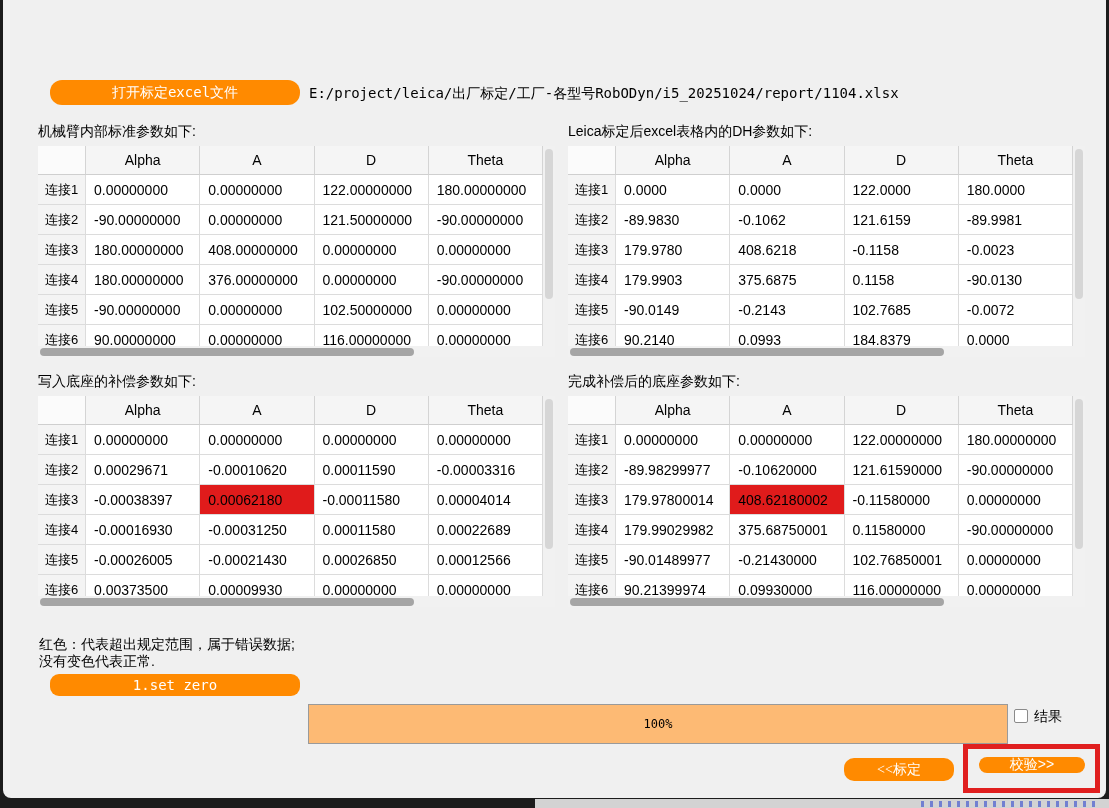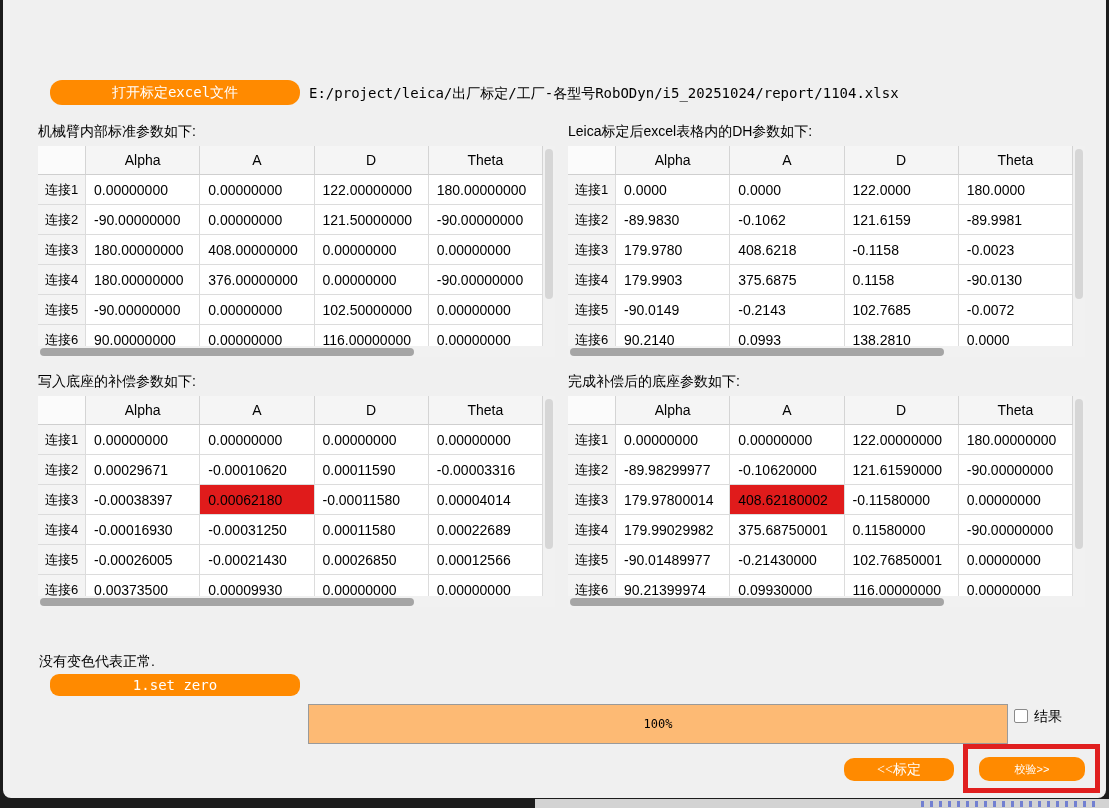--- a/index.html
+++ b/index.html
@@ -122,22 +122,22 @@
     position:absolute; left:1011px; top:709px; width:14px; height:14px;
     background:#ffffff; border:1px solid #8a8a8a; border-radius:2px;
   }
   .checkbox-label { position:absolute; left:1031px; top:708px; font-size:14px; color:#000; }
 
   .calib-btn {
     position:absolute; left:841px; top:758px; width:110px; height:23px;
     border-radius:10px; font-size:14px; font-family:Liberation Serif, serif;
   }
   .verify-btn {
-    position:absolute; left:976px; top:757px; width:106px; height:24px;
-    border-radius:10px; font-size:11px; font-family:"Liberation Sans", sans-serif;
+    position:absolute; left:976px; top:757px; width:106px; height:16px;
+    border-radius:10px; font-size:14px; font-family:"Liberation Sans", sans-serif;
   }
   .red-annotation {
     position:absolute; left:960px; top:744px; width:137px; height:49px;
     border:5px solid #e01f1f; pointer-events:none;
   }
 
   
   .desktop-strip {
     position:absolute; left:535px; right:0; bottom:0; height:9px; background:#d3d3d3;
   }
@@ -261,21 +261,21 @@
           <div class="tcell rowlabel">连接5</div>
           <div class="tcell ">-90.0149</div>
           <div class="tcell ">-0.2143</div>
           <div class="tcell ">102.7685</div>
           <div class="tcell ">-0.0072</div>
         </div>
         <div class="trow">
           <div class="tcell rowlabel">连接6</div>
           <div class="tcell ">90.2140</div>
           <div class="tcell ">0.0993</div>
-          <div class="tcell ">138.2810</div>
+          <div class="tcell ">184.8379</div>
           <div class="tcell ">0.0000</div>
         </div>
       </div>
     <div class="vscroll">
         <div class="vthumb"></div>
       </div>
     <div class="hscroll">
         <div class="hthumb"></div>
       </div>
   </div>
@@ -391,20 +391,21 @@
         </div>
       </div>
     <div class="vscroll">
         <div class="vthumb"></div>
       </div>
     <div class="hscroll">
         <div class="hthumb"></div>
       </div>
   </div>
 
+  <div class="note note-1">红色：代表超出规定范围，属于错误数据;</div>
   <div class="note note-2">没有变色代表正常.</div>
 
   <button class="btn-orange setzero-btn">1.set zero</button>
   <div class="progressbar">
     <span class="progress-label">100%</span>
   </div>
   <div class="checkbox"></div>
   <div class="checkbox-label">结果</div>
 
   <button class="btn-orange calib-btn">&lt;&lt;标定</button>

